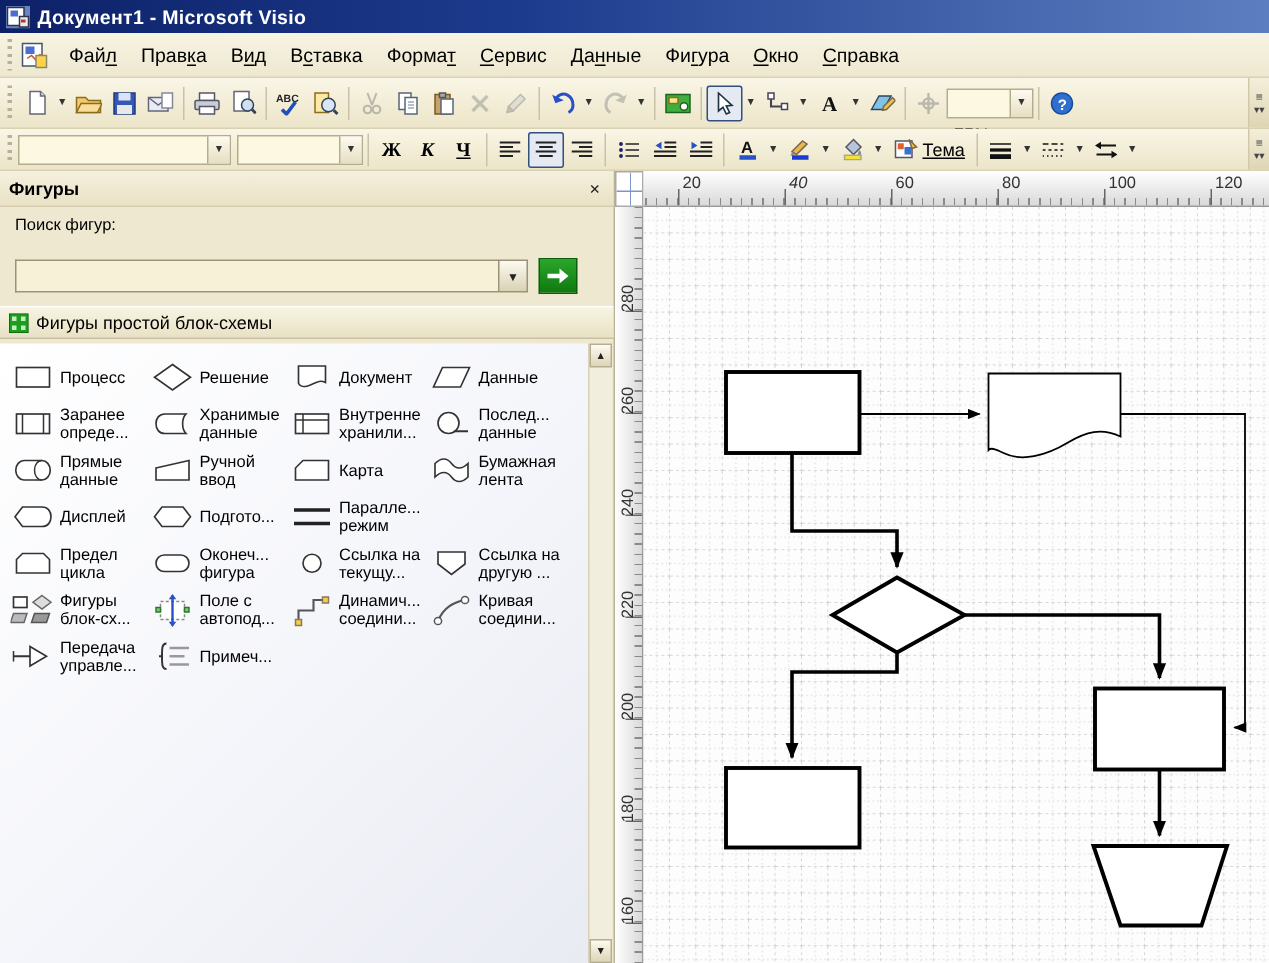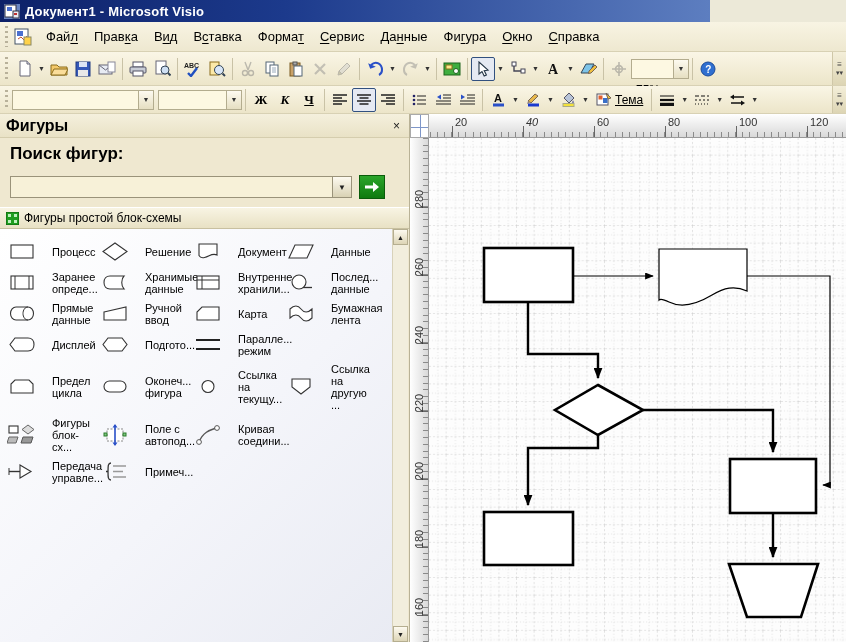--- a/index.html
+++ b/index.html
@@ -1,21 +1,21 @@
 <!DOCTYPE html>
 <html><head>
 <meta charset="utf-8">
 <style>
 * { margin:0; padding:0; box-sizing:border-box; }
 body { font-family:"Liberation Sans", sans-serif; background:#ece9d8; }
 #app { position:relative; width:846px; height:642px; overflow:hidden; background:#ece9d8;
   font-size:11px; color:#000; }
 
 
-.titlebar { position:absolute; left:0; top:0; width:710px; height:22px;
+.titlebar { position:absolute; left:0; top:0; width:846px; height:22px;
   background:linear-gradient(90deg,#0d2168 0%,#1c3a8c 40%,#5d7ec0 100%);
   display:flex; align-items:center; padding-left:4px; }
 .titlebar .ticon { width:16px; height:15px; margin-right:5px; }
 .titlebar .ttext { color:#fff; font-weight:bold; font-size:13px; letter-spacing:.2px; }
 
 
 .menubar { position:absolute; left:0; top:22px; width:846px; height:30px;
   background:linear-gradient(#f8f4e3,#eee8d0); border-bottom:1px solid #d8d1b4;
   display:flex; align-items:center; }
 .grip { width:7px; height:70%; margin:0 2px 0 3px;
@@ -46,40 +46,40 @@
 .ltr { font-weight:bold; font-size:13px; font-family:"Liberation Serif",serif; }
 .overflow { margin-left:auto; width:14px; height:100%; display:flex; flex-direction:column;
   align-items:center; justify-content:center; font-size:7px; color:#444;
   background:linear-gradient(#f4efda,#ddd5b4); border-left:1px solid #cfc7a8; }
 
 
 #shapes-panel { position:absolute; left:0; top:114px; width:410px; height:528px;
   background:#efe8d0; border-right:1px solid #b9b296; }
 .panel-header { height:24px; display:flex; align-items:center; padding:0 6px;
   background:linear-gradient(#f5f0dd,#e9e2c6); border-bottom:1px solid #d5cdae; }
-.panel-header .ptitle { font-weight:bold; font-size:16px; flex:1; }
+.panel-header .ptitle { font-weight:bold; font-size:12px; flex:1; }
 .panel-close { font-size:12px; color:#222; padding:0 3px; cursor:default; }
 .search-area { padding:6px 8px 8px 10px; }
-.search-label { font-size:17px; margin-bottom:11px;font-weight:bold; }
+.search-label { font-size:11px; margin-bottom:16px; }
 .search-row { display:flex; align-items:center; }
 .search-input { width:322px; height:22px; background:#f7f1d8; border:1px solid #9a937a;
   border-right:none; font-size:12px; padding:0 4px; font-family:"Liberation Sans",sans-serif; }
 .search-drop { width:20px; height:22px; background:linear-gradient(#fdfaf0,#d9d2b4);
   border:1px solid #9a937a; display:flex; align-items:center; justify-content:center;
   font-size:8px; color:#222; }
 .search-go { width:26px; height:24px; margin-left:7px; background:linear-gradient(#2ba52b,#0f7a0f);
   border:1px solid #0a5c0a; display:flex; align-items:center; justify-content:center; }
 .stencil-bar { height:22px; display:flex; align-items:center; gap:5px; padding:0 6px;
   background:linear-gradient(#f8f4e3,#e8e1c4); border-top:1px solid #fff;
   border-bottom:1px solid #c8c0a0; font-size:12px; }
 #stencil-list { position:absolute; left:0; top:115px; width:393px; height:413px;
   background:linear-gradient(135deg,#ffffff 0%,#f4f5fa 55%,#e9ebf3 100%);
   padding:7px 0 0 6px; overflow:hidden; }
 .srow { display:flex; }
-.sitem { width:93px; display:flex; align-items:center; padding:2px 0; min-height:31px;gap:12px; }
+.sitem { width:93px; display:flex; align-items:center; padding:2px 0; min-height:31px; }
 .sitem .sicon { width:32px; flex:0 0 32px; display:flex; justify-content:center; }
 .sitem .slabel { font-size:11px; line-height:12px; padding:1px 2px; }
 .sitem.selected .slabel { background:#d6d2c2; border:1px solid #8d8d7c; }
 
 #stencil-scroll { position:absolute; right:1px; top:115px; width:16px; height:413px;
   background:#f2eedd; border-left:1px solid #d8d2ba; }
 .sc-btn { position:absolute; left:0; width:15px; height:16px;
   background:linear-gradient(#fdfaf0,#ddd5b6); border:1px solid #b5ae90;
   display:flex; align-items:center; justify-content:center; font-size:7px; color:#222; }
 
@@ -643,20 +643,30 @@
                 <path d="M15 0 l-2.5 3.5 h5 z M15 22 l-2.5 -3.5 h5 z" fill="#2a50c8"></path>
                 <rect x="4" y="9" width="3" height="3" fill="#7fc97f" stroke="#2a7a2a"></rect>
                 <rect x="23" y="9" width="3" height="3" fill="#7fc97f" stroke="#2a7a2a"></rect>
               </svg>
             </span>
             <span class="slabel">Поле с автопод...</span>
           </div>
           <div class="sitem">
             <span class="sicon">
               <svg width="30" height="22" viewBox="0 0 30 22">
+                <path d="M6 19 V11 H16 V4 H24" fill="none" stroke="#555" stroke-width="1.4"></path>
+                <rect x="4" y="17" width="4" height="4" fill="#f4d03f" stroke="#876"></rect>
+                <rect x="22" y="2" width="4" height="4" fill="#f4d03f" stroke="#876"></rect>
+              </svg>
+            </span>
+            <span class="slabel">Динамич... соедини...</span>
+          </div>
+          <div class="sitem">
+            <span class="sicon">
+              <svg width="30" height="22" viewBox="0 0 30 22">
                 <path d="M6 18 C10 8 17 6 23 4" fill="none" stroke="#555" stroke-width="1.4"></path>
                 <circle cx="6" cy="18" r="2.4" fill="#fff" stroke="#555"></circle>
                 <circle cx="24" cy="4" r="2.4" fill="#fff" stroke="#555"></circle>
               </svg>
             </span>
             <span class="slabel">Кривая соедини...</span>
           </div>
         </div>
         <div class="srow">
           <div class="sitem">

